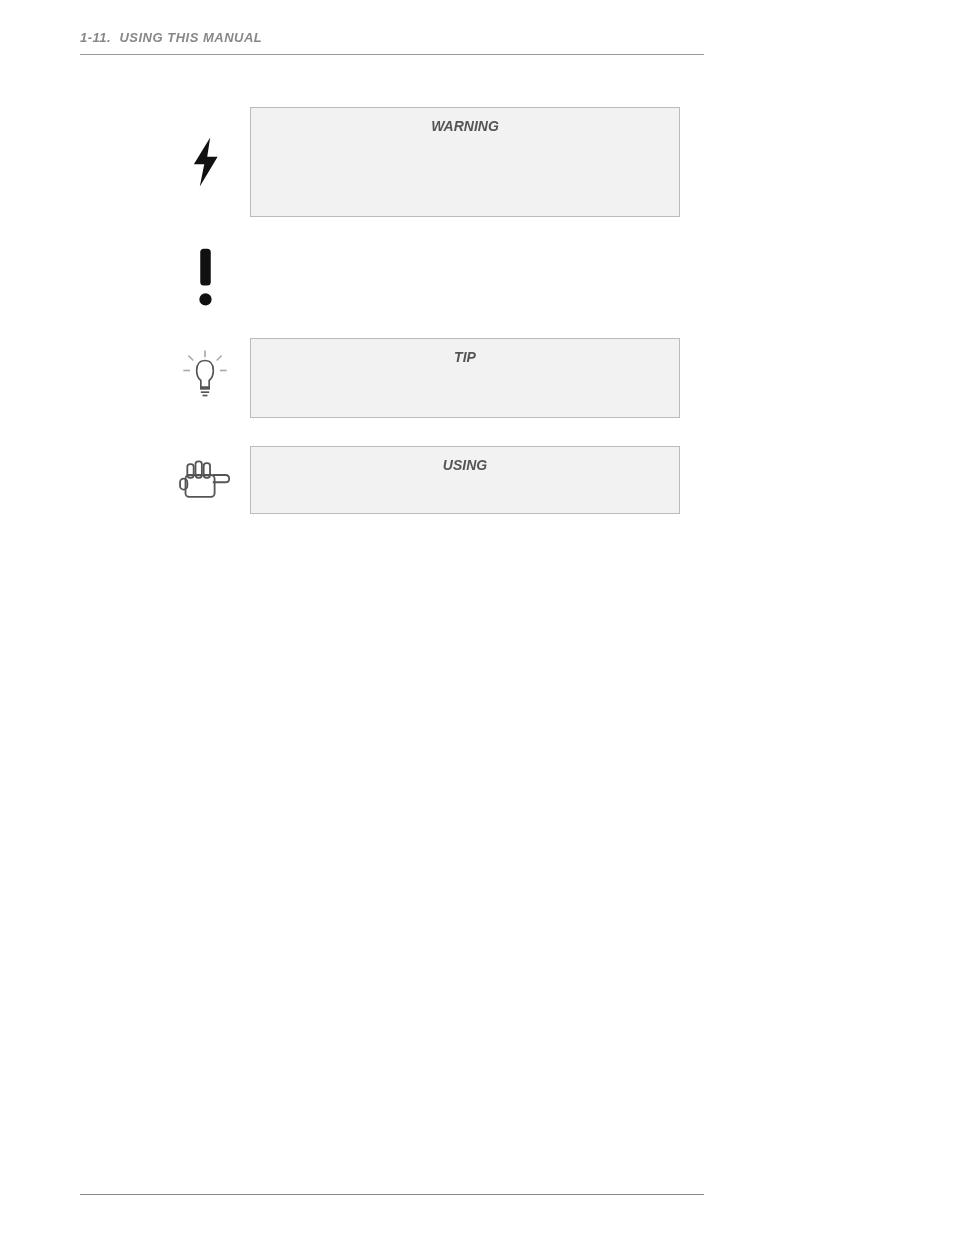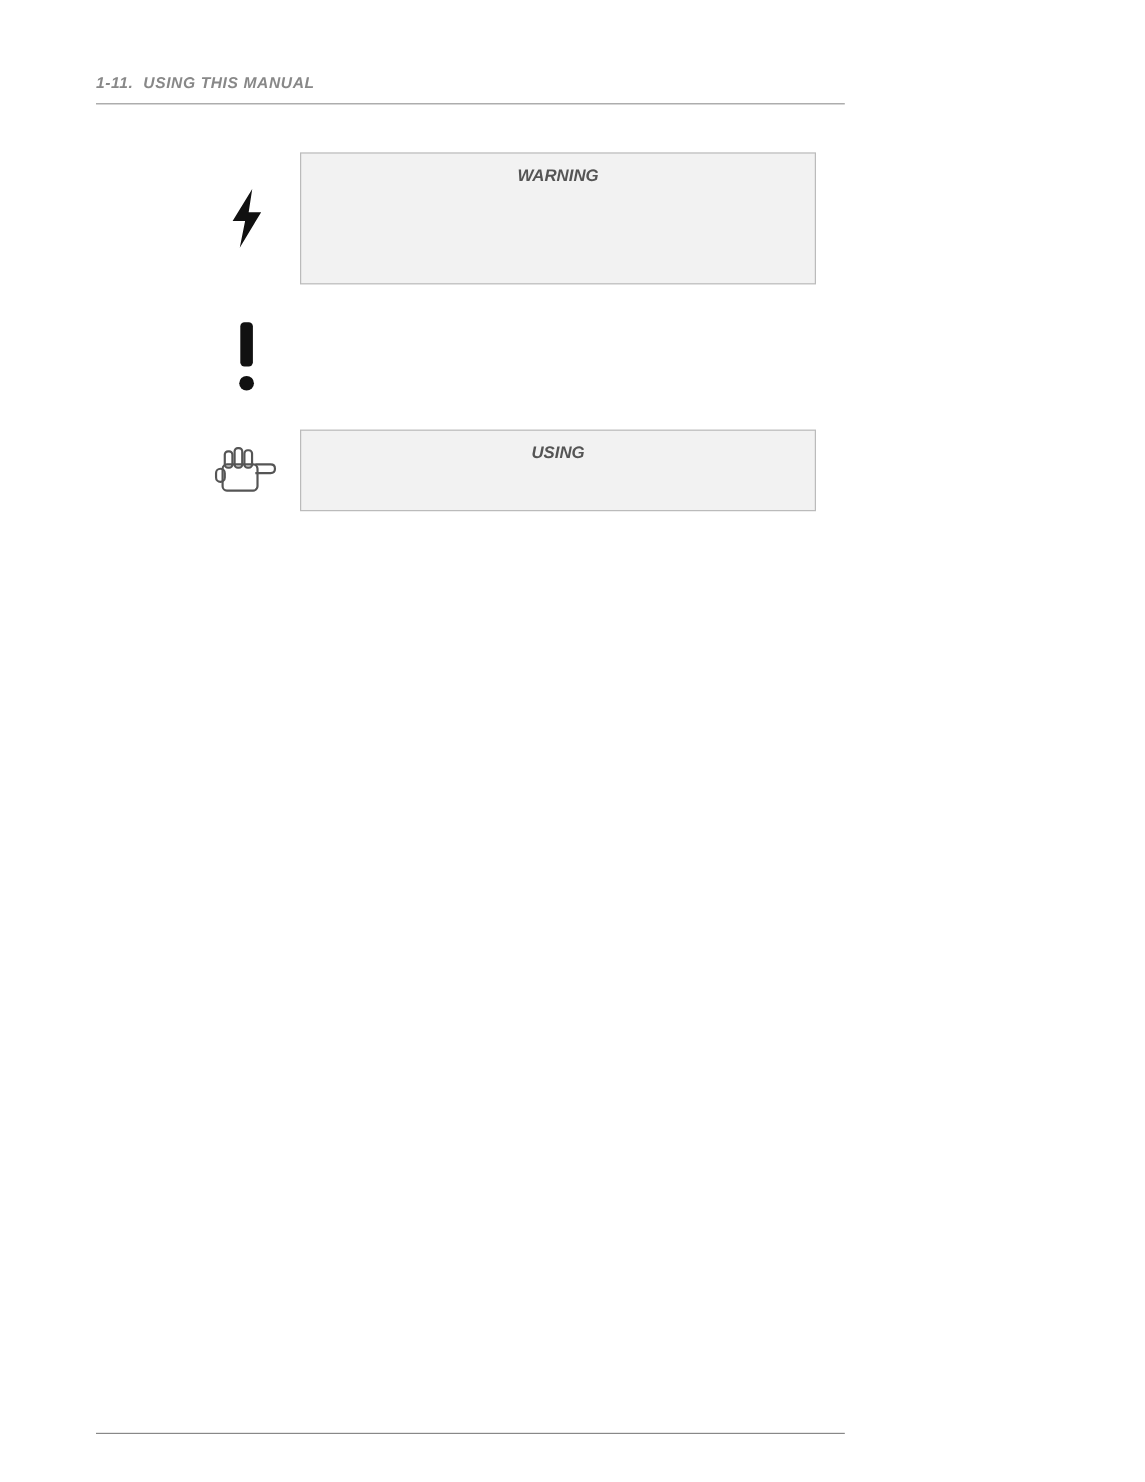--- a/index.html
+++ b/index.html
@@ -14,21 +14,21 @@
       background: #ffffff;
       font-family: Arial, sans-serif;
       position: relative;
     }
 
     .page-container {
       width: 784px;
       min-height: 1235px;
       background: #fff;
       position: relative;
-      padding: 60px 80px 60px 80px;
+      padding: 28px 80px 60px 80px;
       border-radius: 23px;
     }
 
     .page-header {
       margin-bottom: 40px;
       padding-bottom: 8px;
       border-bottom: 1px solid #999;
     }
 
     .page-header-title {
@@ -36,21 +36,21 @@
       font-weight: bold;
       color: #888;
       font-style: italic;
       letter-spacing: 0.5px;
     }
 
     .content-area {
       display: flex;
       flex-direction: column;
       gap: 28px;
-      margin-top: 40px;
+      margin-top: 52px;
       padding-left: 80px;
     }
 
     .notice-row {
       display: flex;
       align-items: center;
       gap: 0px;
     }
 
     .icon-area {
@@ -136,20 +136,42 @@
     <div class="notice-row">
       <div class="icon-area">
 
         <svg viewBox="0 0 40 70" width="35" height="65">
           <rect x="14" y="2" width="12" height="42" rx="4" fill="#111"></rect>
           <circle cx="20" cy="60" r="7" fill="#111"></circle>
         </svg>
       </div>
     </div>
 
+    <div class="notice-row">
+      <div class="icon-area">
+
+        <svg viewBox="0 0 60 70" width="50" height="60">
+
+          <line x1="30" y1="2" x2="30" y2="10" stroke="#aaa" stroke-width="2"></line>
+          <line x1="10" y1="8" x2="16" y2="14" stroke="#aaa" stroke-width="2"></line>
+          <line x1="50" y1="8" x2="44" y2="14" stroke="#aaa" stroke-width="2"></line>
+          <line x1="4" y1="26" x2="12" y2="26" stroke="#aaa" stroke-width="2"></line>
+          <line x1="56" y1="26" x2="48" y2="26" stroke="#aaa" stroke-width="2"></line>
+
+          <path d="M20,26 Q20,14 30,14 Q40,14 40,26 Q40,34 35,38 L35,46 L25,46 L25,38 Q20,34 20,26Z" fill="none" stroke="#555" stroke-width="2"></path>
+
+          <line x1="24" y1="48" x2="36" y2="48" stroke="#555" stroke-width="2"></line>
+          <line x1="25" y1="52" x2="35" y2="52" stroke="#555" stroke-width="2"></line>
+          <line x1="27" y1="56" x2="33" y2="56" stroke="#555" stroke-width="2"></line>
+        </svg>
+      </div>
+      <div class="notice-box medium">
+        <span class="notice-label">TIP</span>
+      </div>
+    </div>
 
     <div class="notice-row">
       <div class="icon-area">
 
         <svg viewBox="0 0 60 55" width="55" height="50">
 
           <rect x="8" y="22" width="32" height="24" rx="4" fill="none" stroke="#555" stroke-width="2"></rect>
 
           <rect x="10" y="10" width="7" height="15" rx="3" fill="none" stroke="#555" stroke-width="2"></rect>
           <rect x="19" y="7" width="7" height="18" rx="3" fill="none" stroke="#555" stroke-width="2"></rect>

